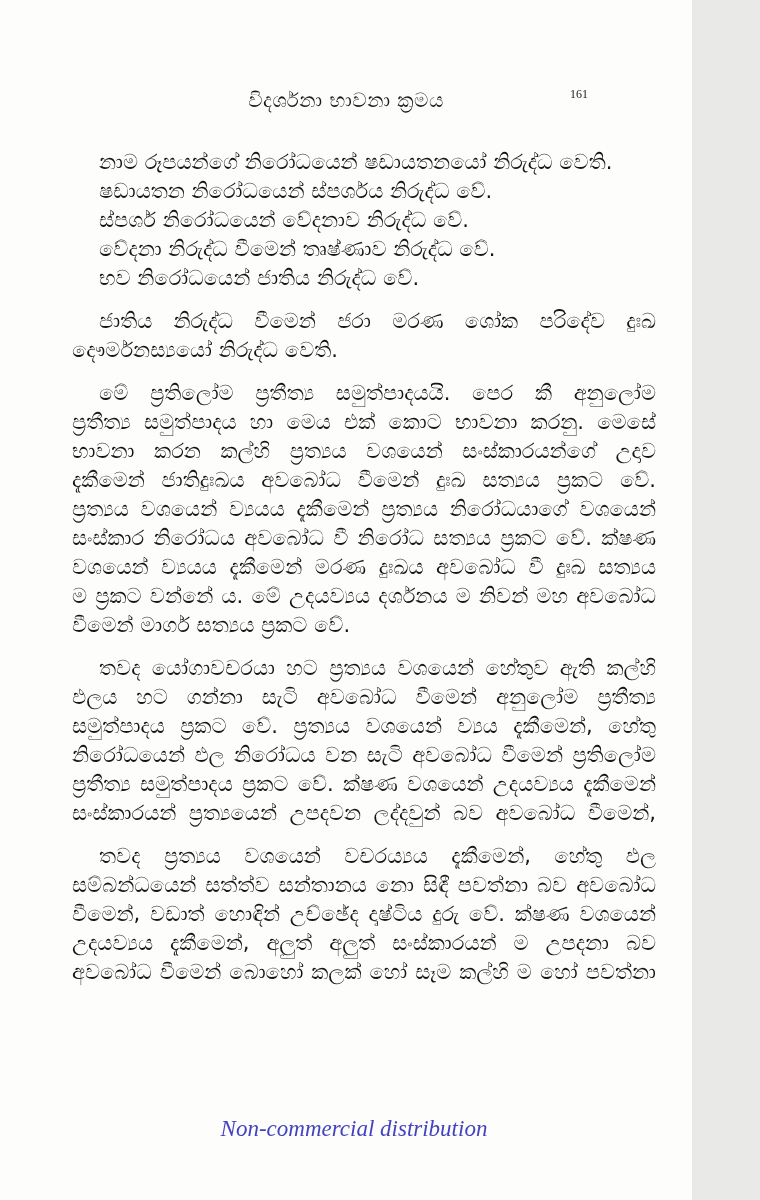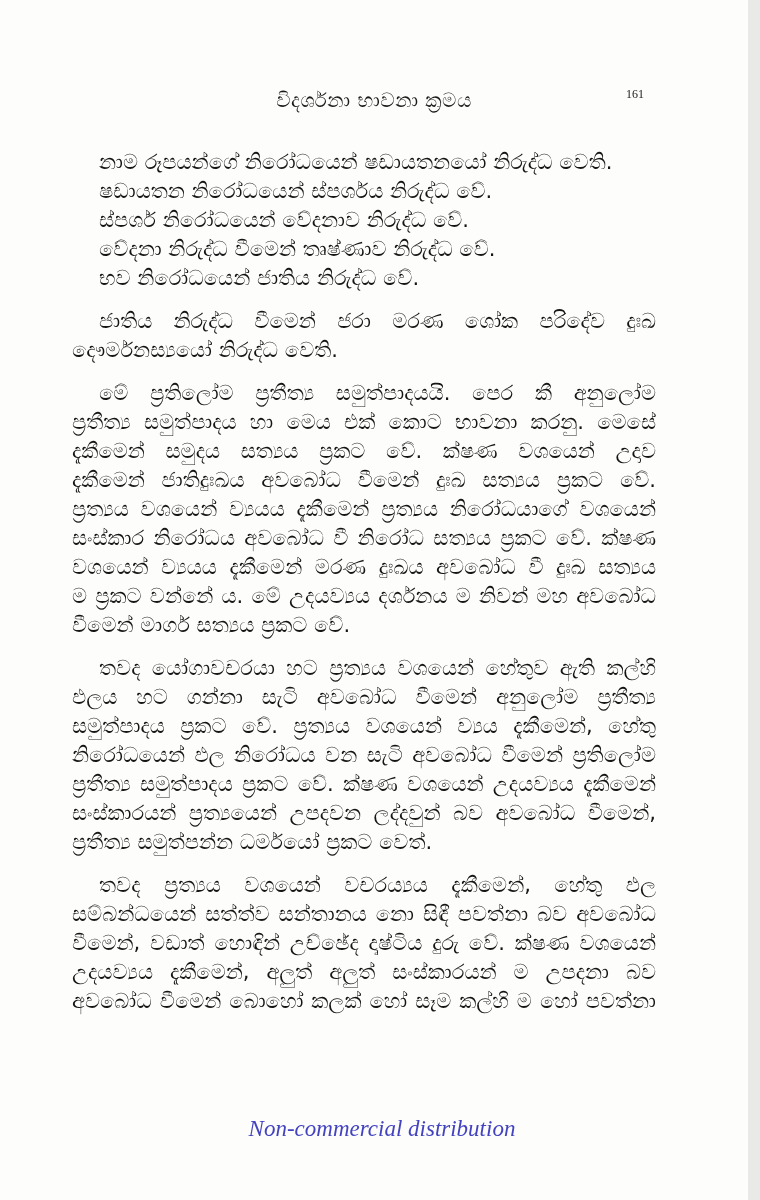--- a/index.html
+++ b/index.html
@@ -3,21 +3,21 @@
 <meta charset="utf-8">
 <style>
   html, body { margin: 0; padding: 0; }
   body {
     width: 760px; height: 1200px;
     background: #e9e9e7;
     font-family: "DejaVu Sans", sans-serif;
   }
   .page {
     position: relative;
-    width: 748px; height: 1200px;
+    width: 692px; height: 1200px;
     background: #fdfdfb;
     color: #151515;
     overflow: hidden;
   }
   .running-head {
     position: absolute;
     top: 88px; left: 0; width: 100%;
     text-align: center;
     font-size: 20px;
     letter-spacing: 0.5px;
@@ -72,37 +72,36 @@
     </div>
 
     <div class="para">
       <div class="line j indent">ජාතිය නිරුද්ධ වීමෙන් ජරා මරණ ශෝක පරිදේව දුඃඛ</div>
       <div class="line">දෞර්මනස්‍යයෝ නිරුද්ධ වෙති.</div>
     </div>
 
     <div class="para">
       <div class="line j indent">මේ ප්‍රතිලෝම ප්‍රතීත්‍ය සමුත්පාදයයි. පෙර කී අනුලෝම</div>
       <div class="line j">ප්‍රතීත්‍ය සමුත්පාදය හා මෙය එක් කොට භාවනා කරනු. මෙසේ</div>
-      <div class="line j">දැකීමෙන් සමුදය සත්‍යය ප්‍රකට වේ. ක්ෂණ වශයෙන් උදාව</div>
+      <div class="line j">භාවනා කරන කල්හි ප්‍රත්‍යය වශයෙන් සංස්කාරයන්ගේ උදාව</div>
       <div class="line j">දැකීමෙන් ජාතිදුඃඛය අවබෝධ වීමෙන් දුඃඛ සත්‍යය ප්‍රකට වේ.</div>
       <div class="line j">ප්‍රත්‍යය වශයෙන් ව්‍යයය දැකීමෙන් ප්‍රත්‍යය නිරෝධයාගේ වශයෙන්</div>
       <div class="line j">සංස්කාර නිරෝධය අවබෝධ වී නිරෝධ සත්‍යය ප්‍රකට වේ. ක්ෂණ</div>
       <div class="line j">වශයෙන් ව්‍යයය දැකීමෙන් මරණ දුඃඛය අවබෝධ වී දුඃඛ සත්‍යය</div>
       <div class="line j">ම ප්‍රකට වන්නේ ය. මේ උදයව්‍යය දර්ශනය ම නිවන් මහ අවබෝධ</div>
       <div class="line">වීමෙන් මාර්ග සත්‍යය ප්‍රකට වේ.</div>
     </div>
 
     <div class="para">
       <div class="line j indent">තවද යෝගාවචරයා හට ප්‍රත්‍යය වශයෙන් හේතුව ඇති කල්හි</div>
       <div class="line j">ඵලය හට ගන්නා සැටි අවබෝධ වීමෙන් අනුලෝම ප්‍රතීත්‍ය</div>
       <div class="line j">සමුත්පාදය ප්‍රකට වේ. ප්‍රත්‍යය වශයෙන් ව්‍යය දැකීමෙන්, හේතු</div>
       <div class="line j">නිරෝධයෙන් ඵල නිරෝධය වන සැටි අවබෝධ වීමෙන් ප්‍රතිලෝම</div>
       <div class="line j">ප්‍රතීත්‍ය සමුත්පාදය ප්‍රකට වේ. ක්ෂණ වශයෙන් උදයව්‍යය දැකීමෙන්</div>
       <div class="line j">සංස්කාරයන් ප්‍රත්‍යයෙන් උපදවන ලද්දවුන් බව අවබෝධ වීමෙන්,</div>
-      <div class="line">ප්‍රතීත්‍ය සමුත්පන්න ධර්මයෝ ප්‍රකට වෙත්.</div>
     </div>
 
     <div class="para">
       <div class="line j indent">තවද ප්‍රත්‍යය වශයෙන් වචරය්‍යය දැකීමෙන්, හේතු ඵල</div>
       <div class="line j">සම්බන්ධයෙන් සත්ත්ව සන්තානය නො සිඳී පවත්නා බව අවබෝධ</div>
       <div class="line j">වීමෙන්, වඩාත් හොඳින් උච්ඡේද දෘෂ්ටිය දුරු වේ. ක්ෂණ වශයෙන්</div>
       <div class="line j">උදයව්‍යය දැකීමෙන්, අලුත් අලුත් සංස්කාරයන් ම උපදනා බව</div>
       <div class="line j">අවබෝධ වීමෙන් බොහෝ කලක් හෝ සෑම කල්හි ම හෝ පවත්නා</div>
     </div>
 

